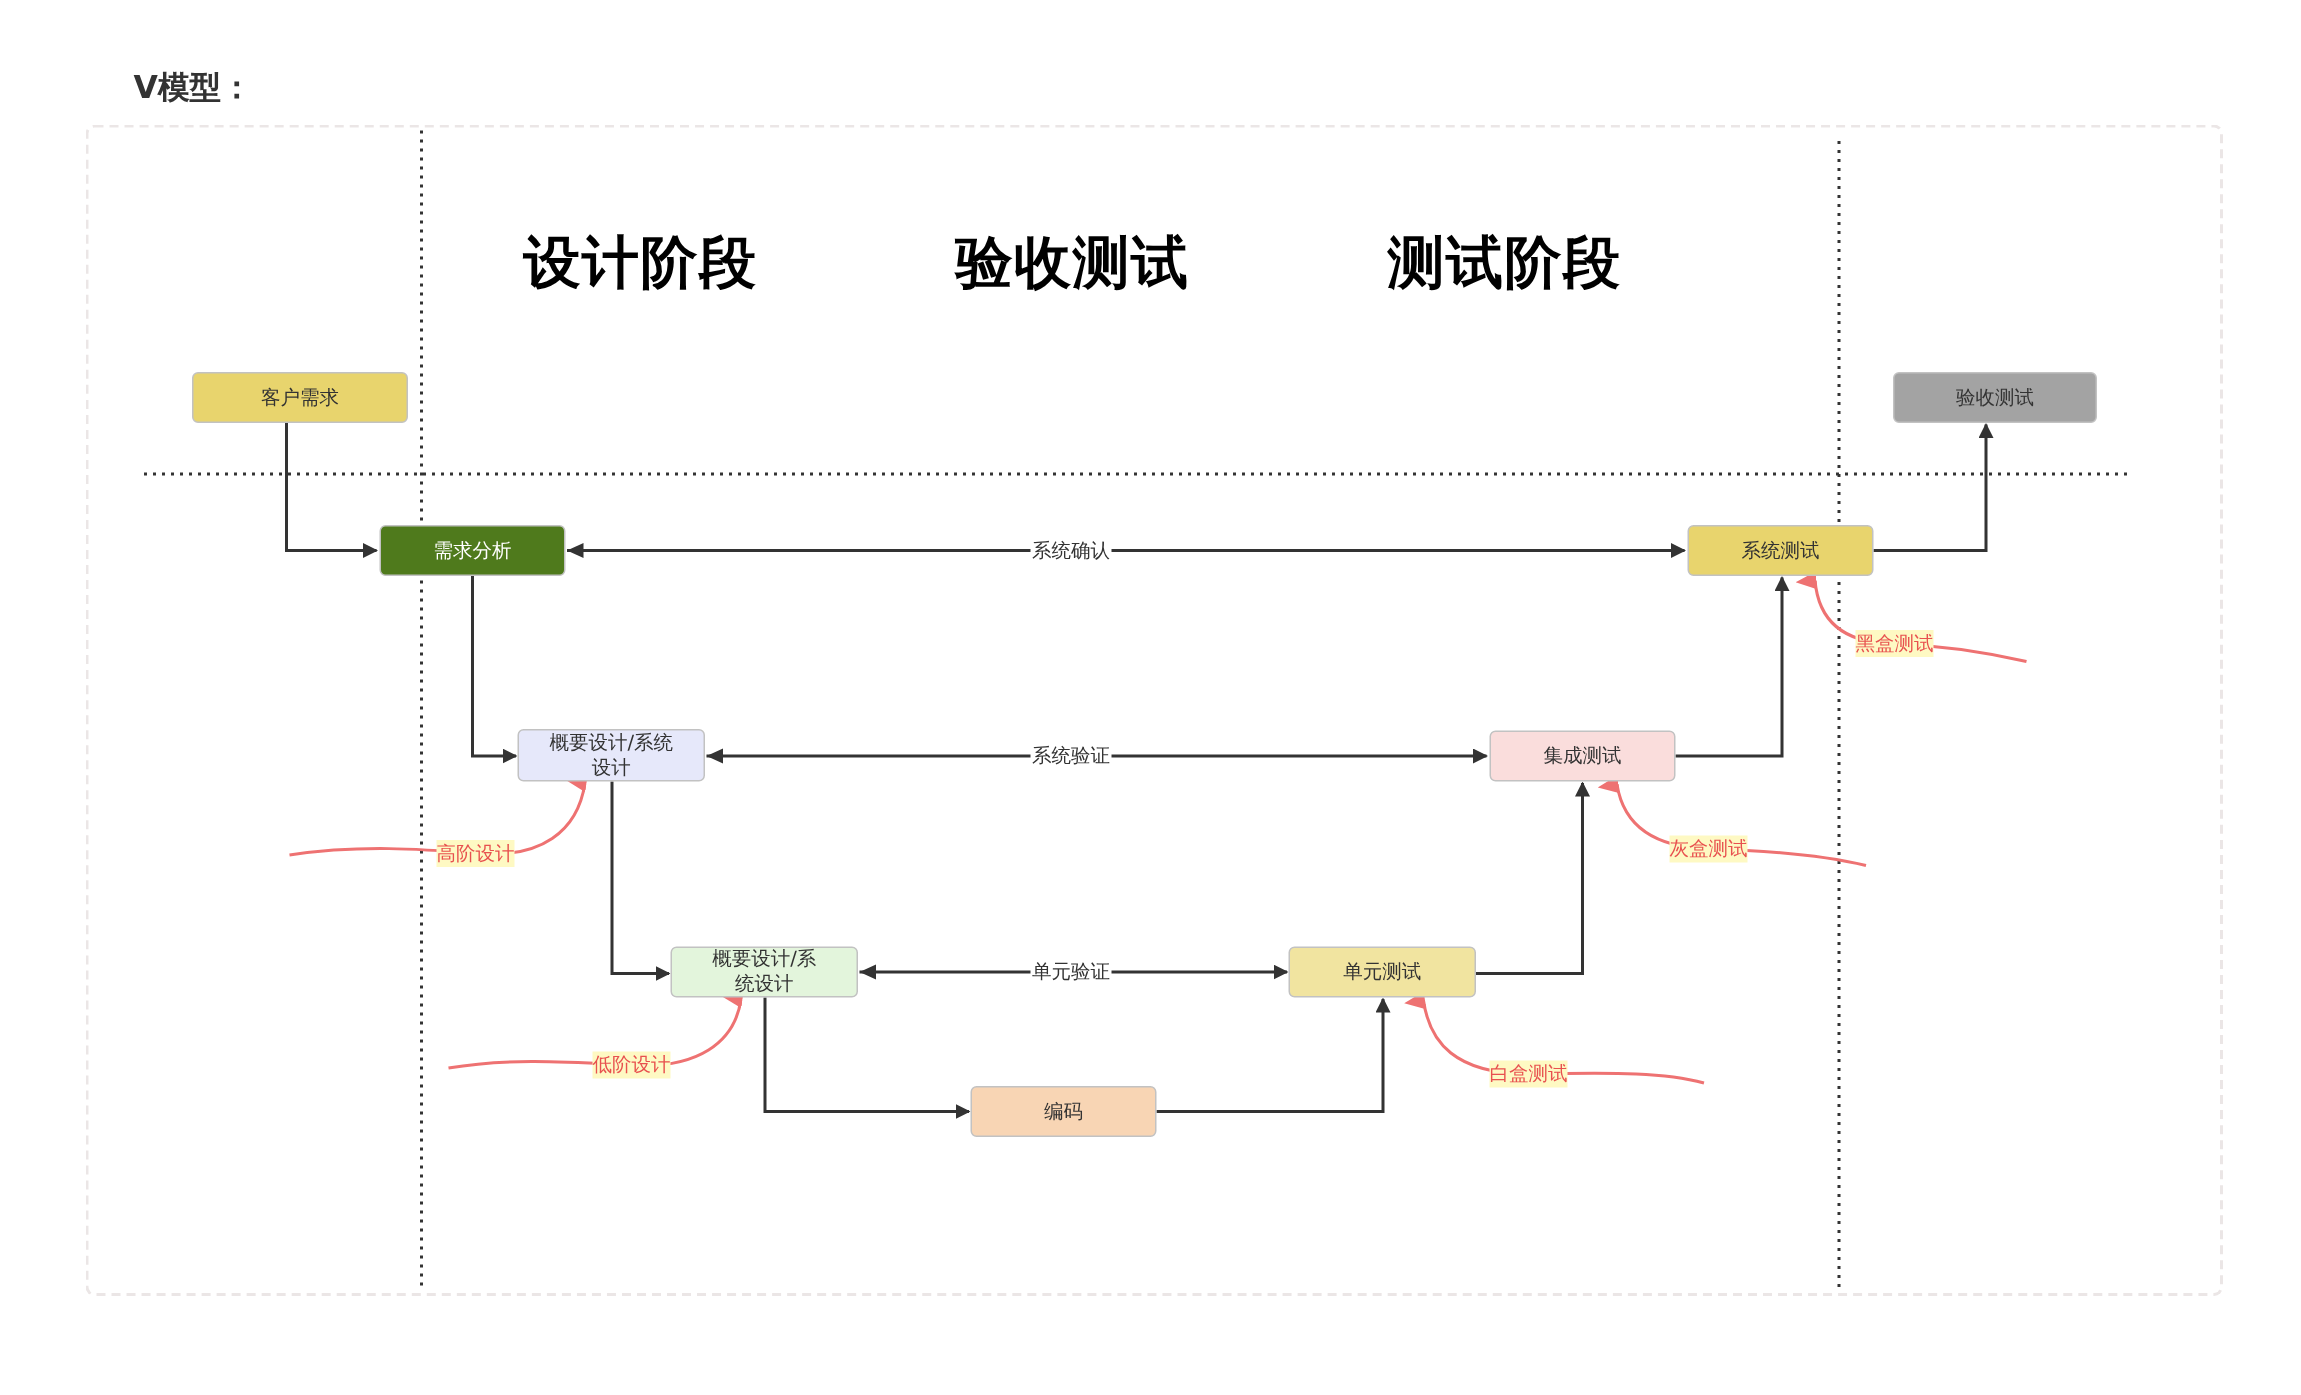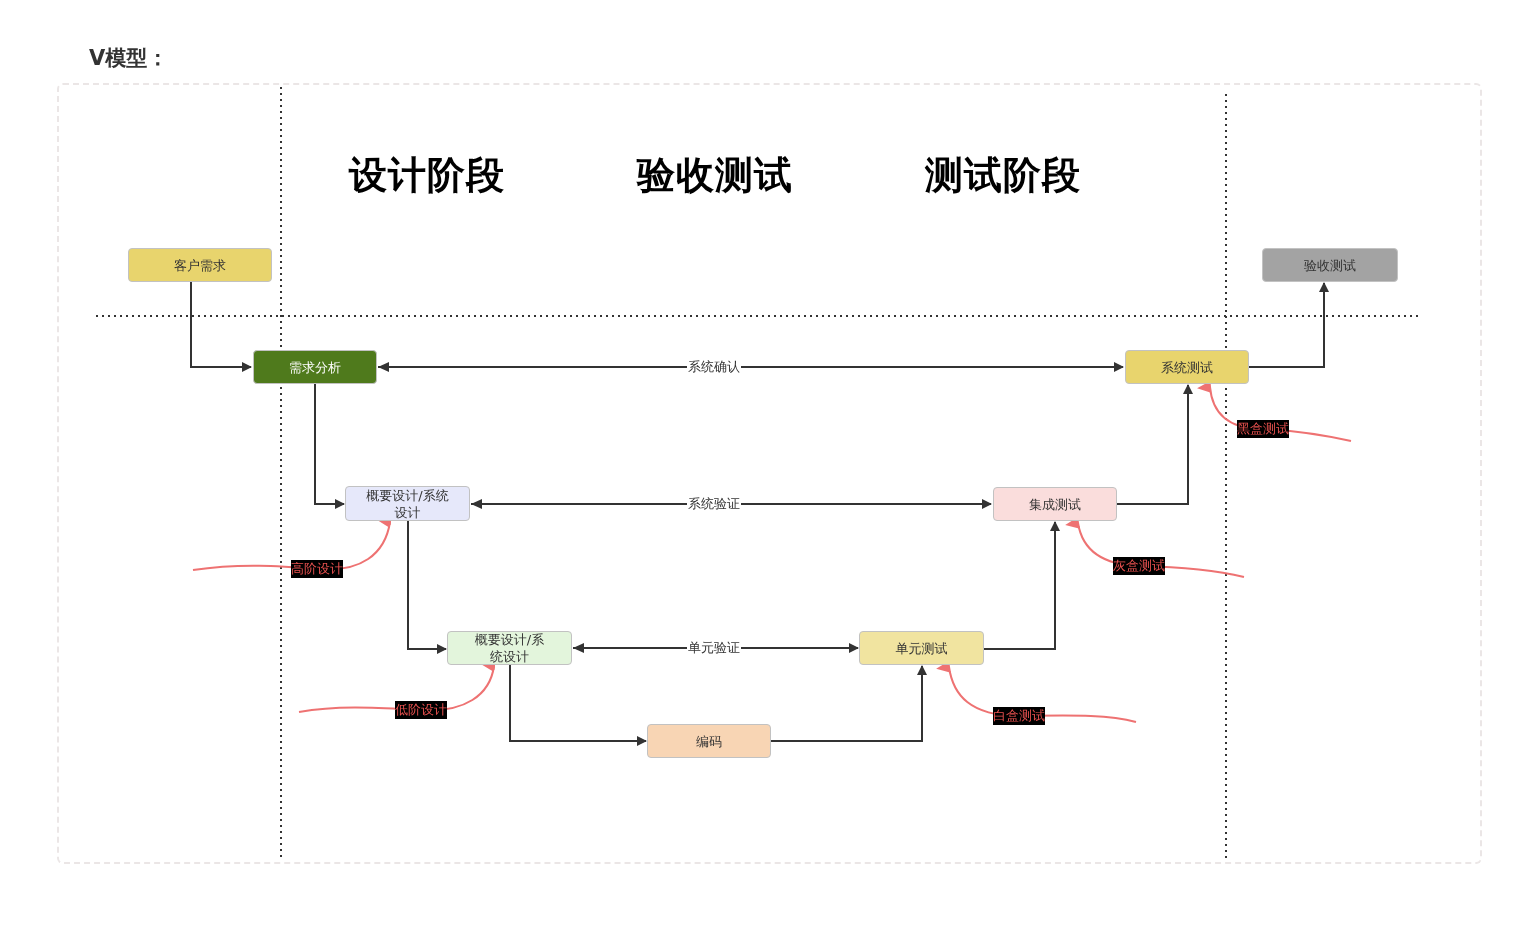--- a/index.html
+++ b/index.html
@@ -3,21 +3,21 @@
 <meta charset="utf-8">
 <style>
   html, body { margin:0; padding:0; background:#ffffff; }
   body { width:1534px; height:930px; position:relative; overflow:hidden; font-family:"DejaVu Sans", sans-serif; }
   .page-title { position:absolute; left:66px; top:44px; font-size:21px; font-weight:bold; color:#333; font-family:"DejaVu Sans", sans-serif;margin-left:23px; }
   .frame { position:absolute; left:57px; top:83px; width:1425px; height:781px; border:2px dashed #ebe6e6; border-radius:6px; box-sizing:border-box; }
   svg.canvas { position:absolute; left:0; top:0; }
   .phase { position:absolute; top:150px; font-size:38px; font-weight:bold; color:#000000; letter-spacing:1px; font-family:"DejaVu Sans", sans-serif; }
   .node { position:absolute; box-sizing:border-box; border:1px solid #c2c2c2; border-radius:4px; display:flex; align-items:center; justify-content:center; text-align:center; font-size:13px; color:#333; line-height:17px; font-family:"DejaVu Sans", sans-serif; }
   .edge-label { position:absolute; font-size:13px; color:#333; background:#fff; padding:0 1px; transform:translate(-50%,-50%); white-space:nowrap; font-family:"DejaVu Sans", sans-serif; }
-  .note-label { position:absolute; font-size:13px; color:#e8514f; background:#000000; transform:translate(-50%,-50%); white-space:nowrap; font-family:"DejaVu Sans", sans-serif; }
+  .note-label { position:absolute; font-size:13px; color:#e8514f; background:#fef9c3; transform:translate(-50%,-50%); white-space:nowrap; font-family:"DejaVu Sans", sans-serif; }
 </style>
 </head>
 <body>
 
 <div class="page-title">V模型：</div>
 <div class="frame"></div>
 
 <svg class="canvas" width="1534" height="930">
   <defs>
     <marker id="arr" markerWidth="10" markerHeight="10" refX="9" refY="5" orient="auto" markerUnits="userSpaceOnUse">

